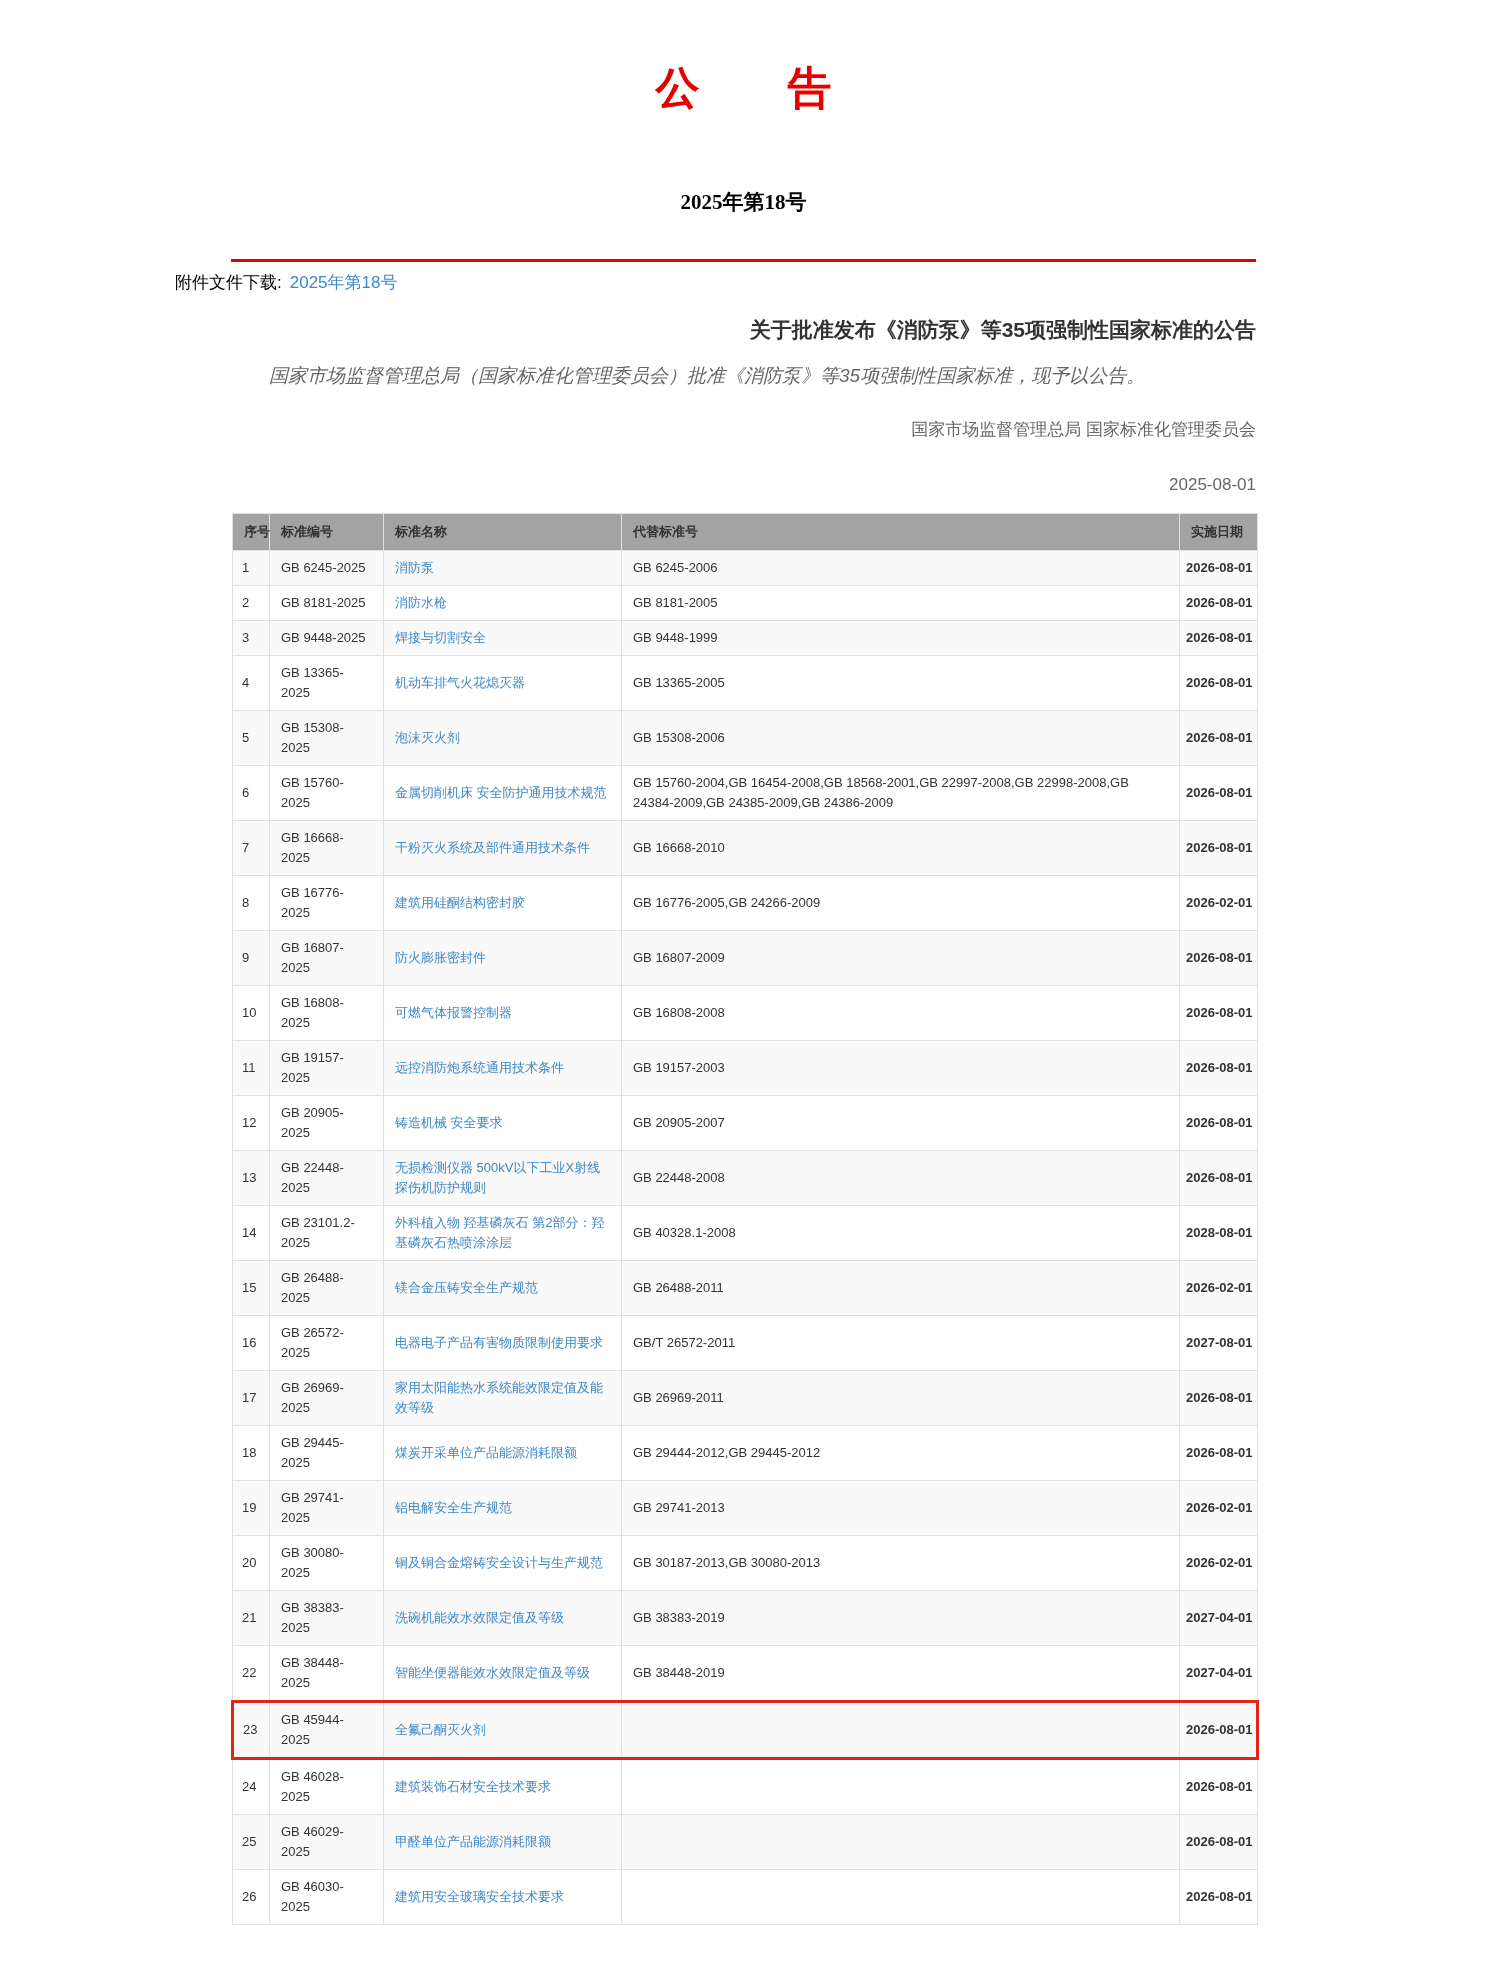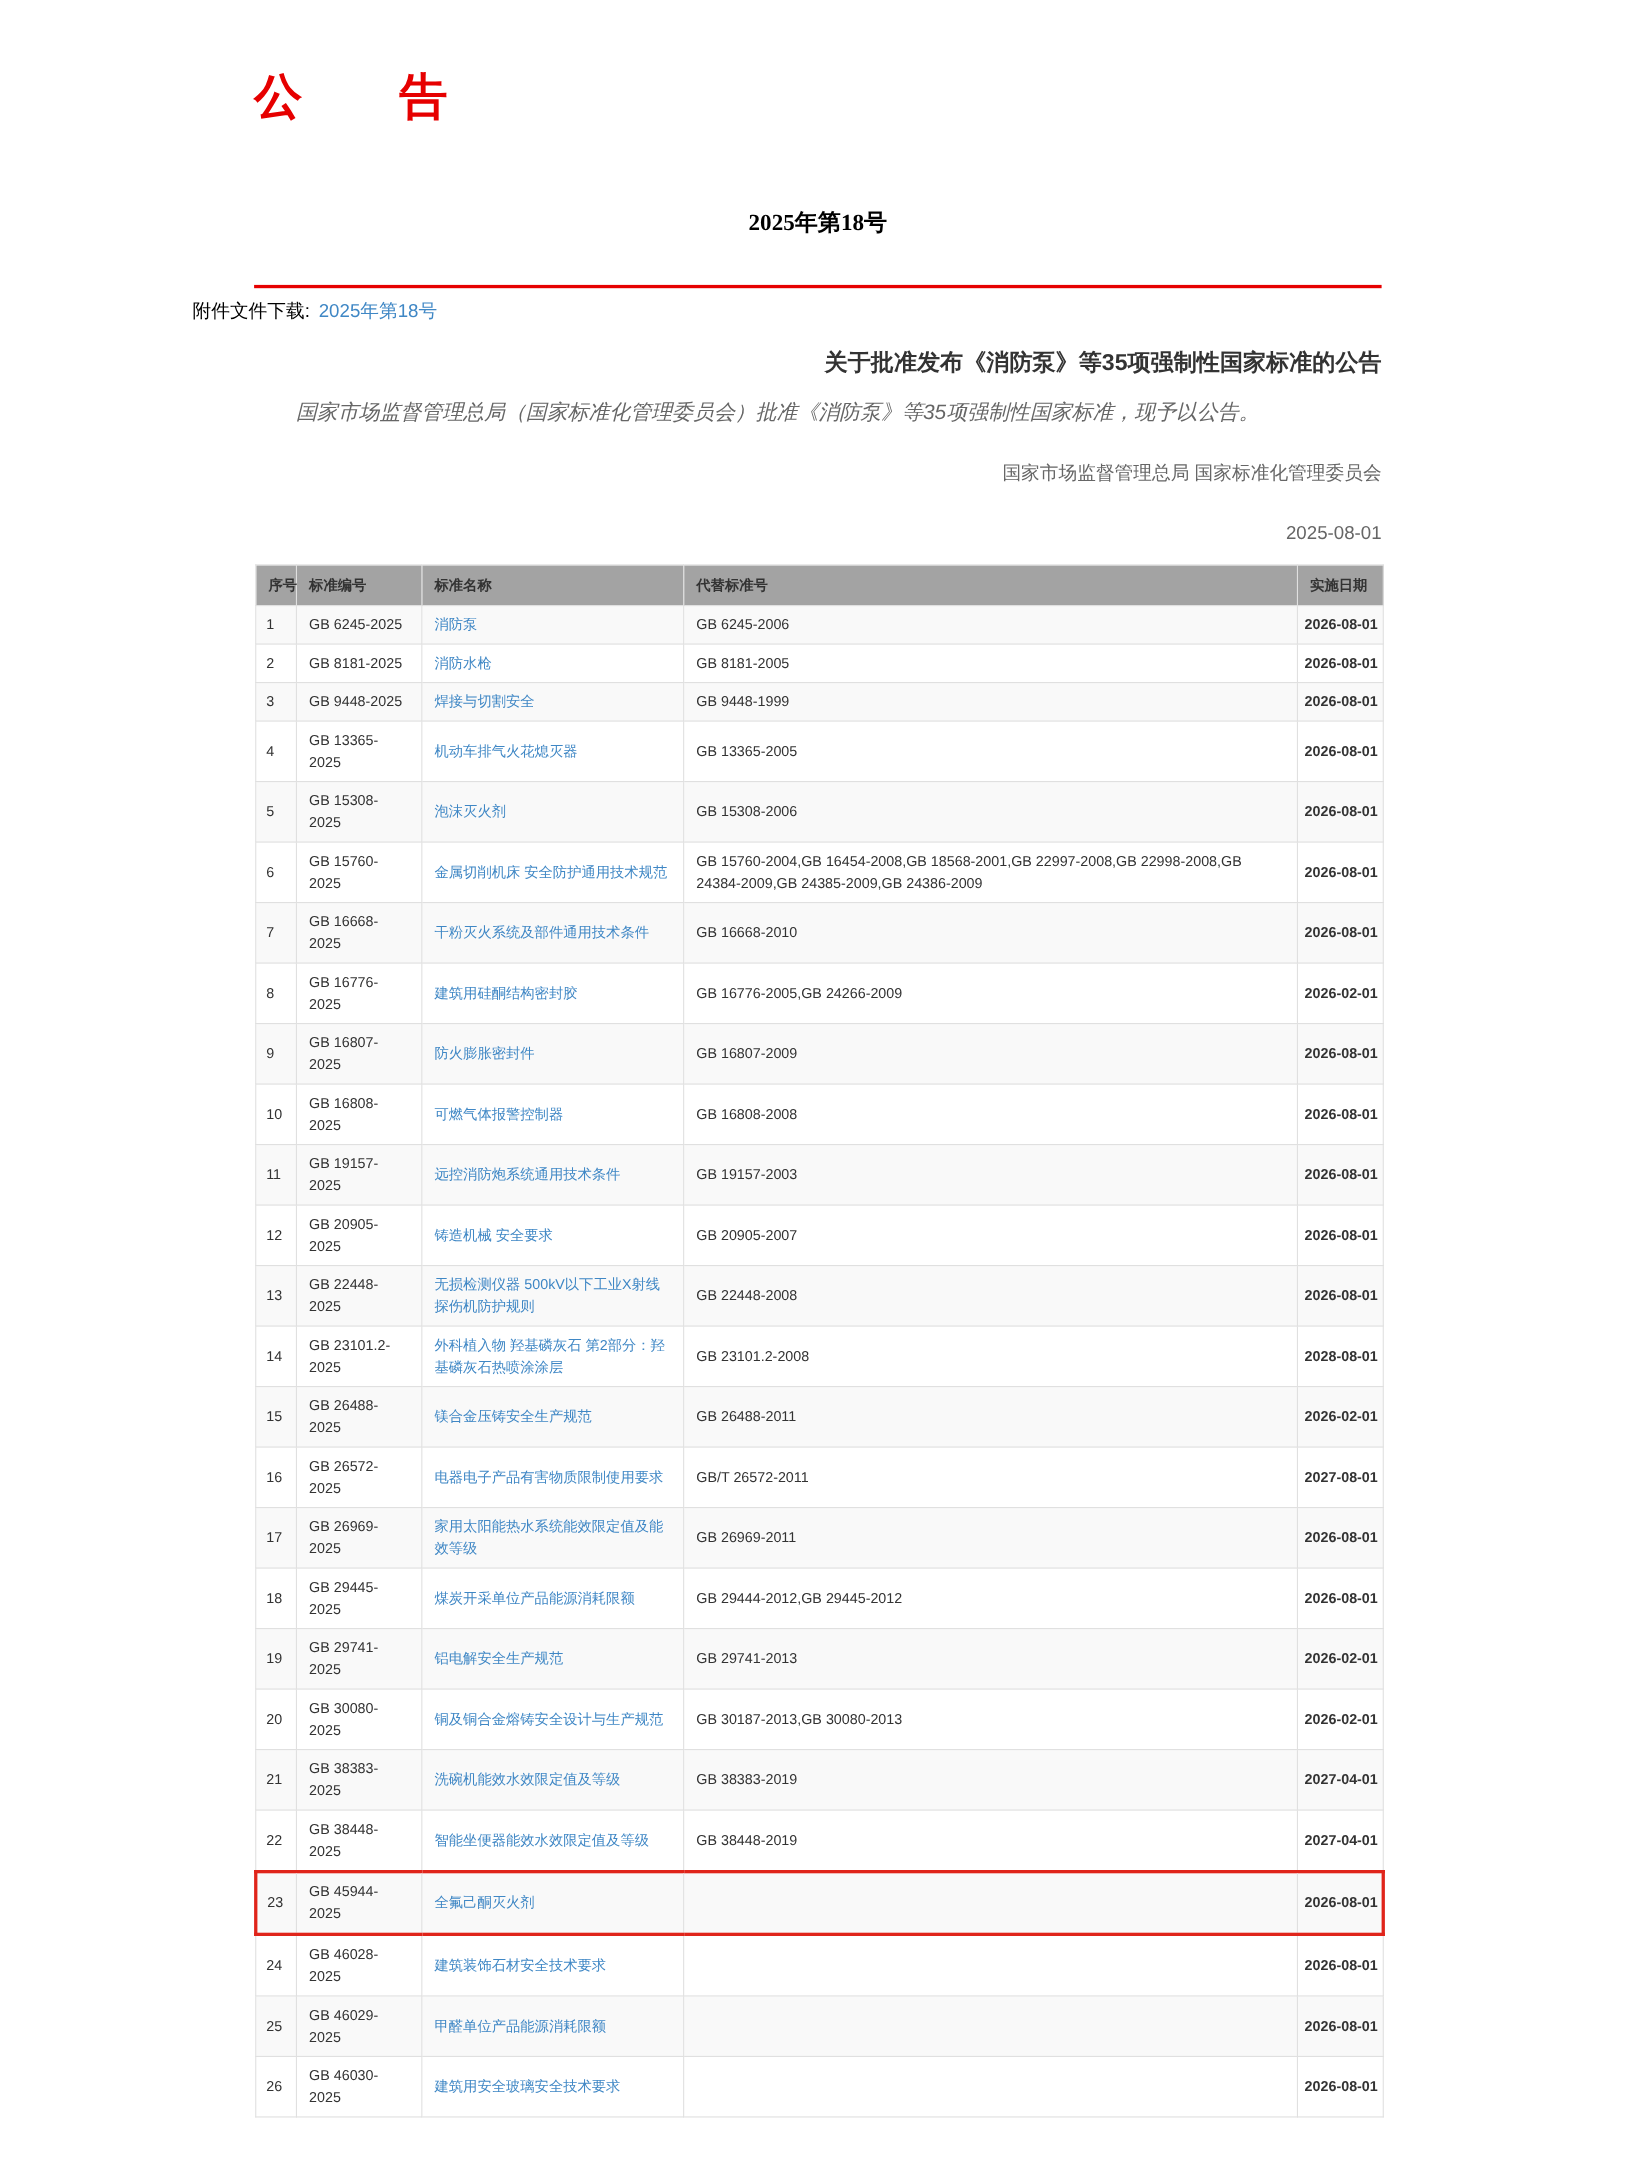--- a/index.html
+++ b/index.html
@@ -28,21 +28,21 @@
     margin:24px 0 0 0;
     text-align:center;
     font-family:"Liberation Serif","DejaVu Serif",serif;
     font-weight:bold;
     font-size:46px;
     line-height:50px;
     color:var(--red);
   }
   .subtitle{
     margin:66px 0 0 0;
-    text-align:left;
+    text-align:center;
     font-family:"Liberation Serif","DejaVu Serif",serif;
     font-weight:bold;
     font-size:44px;
     line-height:46px;
     color:var(--red);
     white-space:pre;
   }
   .issue-number{
     margin-top:76px;
     text-align:center;
@@ -280,21 +280,21 @@
           <td class="no-cell">13</td>
           <td>GB 22448-2025</td>
           <td><a href="#">无损检测仪器 500kV以下工业X射线探伤机防护规则</a></td>
           <td>GB 22448-2008</td>
           <td class="date-cell">2026-08-01</td>
         </tr>
         <tr>
           <td class="no-cell">14</td>
           <td>GB 23101.2-2025</td>
           <td><a href="#">外科植入物 羟基磷灰石 第2部分：羟基磷灰石热喷涂涂层</a></td>
-          <td>GB 23101.2-2008</td>
+          <td>GB 40328.1-2008</td>
           <td class="date-cell">2028-08-01</td>
         </tr>
         <tr class="odd">
           <td class="no-cell">15</td>
           <td>GB 26488-2025</td>
           <td><a href="#">镁合金压铸安全生产规范</a></td>
           <td>GB 26488-2011</td>
           <td class="date-cell">2026-02-01</td>
         </tr>
         <tr>

